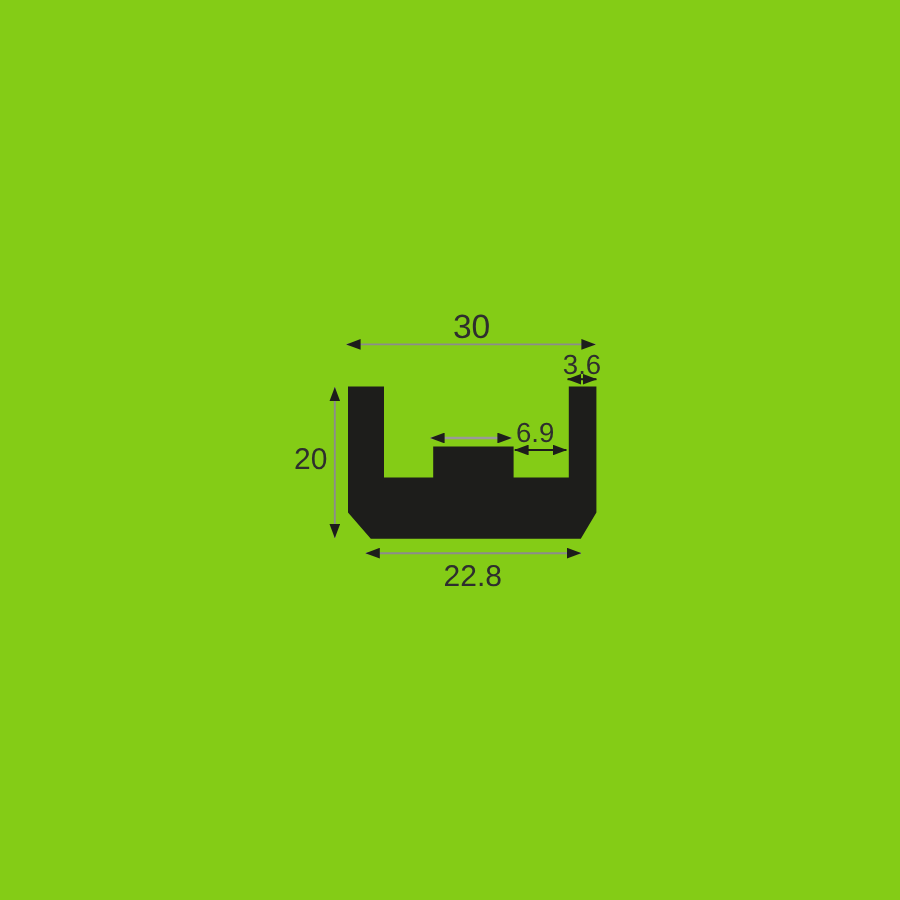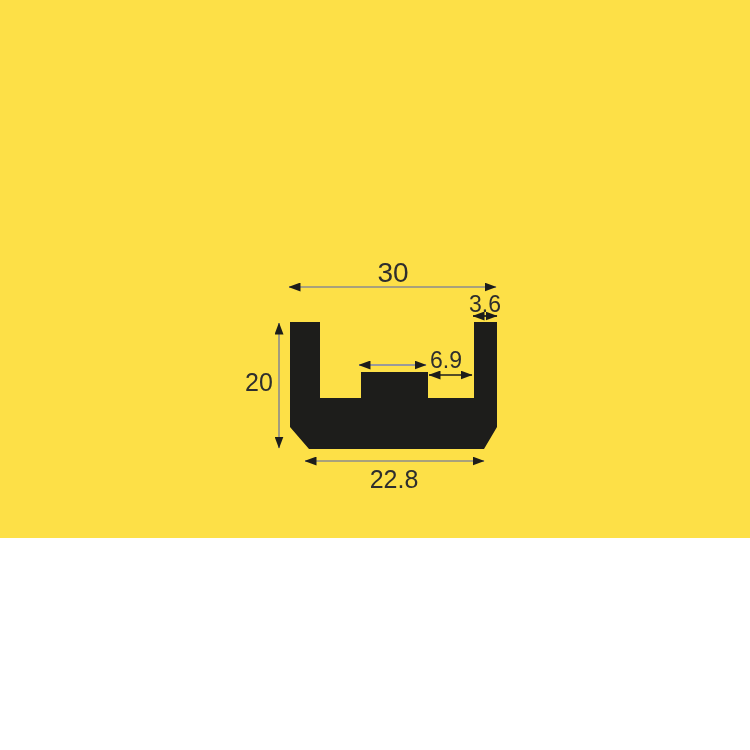--- a/index.html
+++ b/index.html
@@ -9,22 +9,22 @@
     body {
       width: 750px;
       height: 750px;
       background: #ffffff;
       font-family: "Liberation Sans", sans-serif;
       overflow: hidden;
     }
     .canvas {
       position: relative;
       width: 750px;
-      height: 538px;
-      background: #fde047;
+      height: 750px;
+      background: #84cc16;
     }
     svg text {
       fill: #2e2e2e;
       text-anchor: middle;
     }
     .dim-label-lg { font-size: 28px; }
     .dim-label-md { font-size: 25px; }
     .dim-label-sm { font-size: 23px; }
     .dim-line {
       stroke: #8c8c8c;

